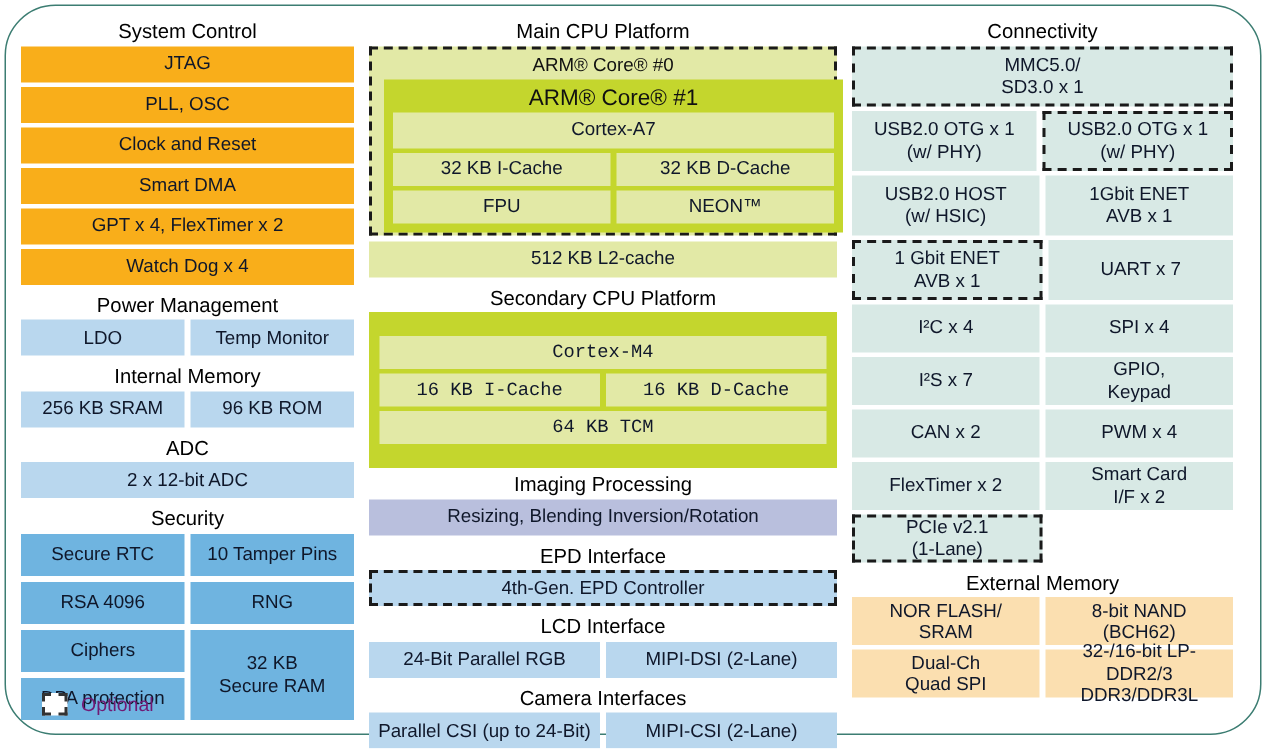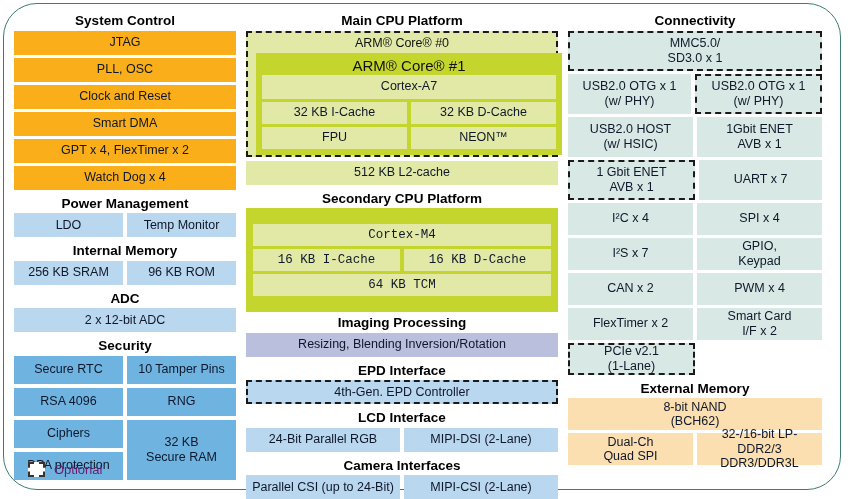--- a/index.html
+++ b/index.html
@@ -34,21 +34,21 @@
   .column {
     position: absolute;
     box-sizing: border-box;
   }
   .col-left   { left: 14px;  top: 10px; width: 222px; }
   .col-mid    { left: 246px; top: 10px; width: 312px; }
   .col-right  { left: 568px; top: 10px; width: 254px; }
 
   .sec-title {
     font-size: 13.5px;
-    font-weight: bold;
+    font-weight: normal;
     color: #000000;
     text-align: center;
     line-height: 1.0;
     padding: 4px 0 3px 0;
     white-space: nowrap;
   }
 
   .row {
     display: flex;
     gap: 4px;
@@ -316,20 +316,22 @@
 I/F x 2</div>
     </div>
     <div class="row">
       <div class="cell c-teal dashed h-32">PCIe v2.1
 (1-Lane)</div>
       <div class="cell" style="background:transparent"></div>
     </div>
 
     <div class="sec-title">External Memory</div>
     <div class="row">
+      <div class="cell c-peach h-32">NOR FLASH/
+SRAM</div>
       <div class="cell c-peach h-32">8-bit NAND
 (BCH62)</div>
     </div>
     <div class="row">
       <div class="cell c-peach h-32">Dual-Ch
 Quad SPI</div>
       <div class="cell c-peach h-32">32-/16-bit LP-DDR2/3
 DDR3/DDR3L</div>
     </div>
   </div>

